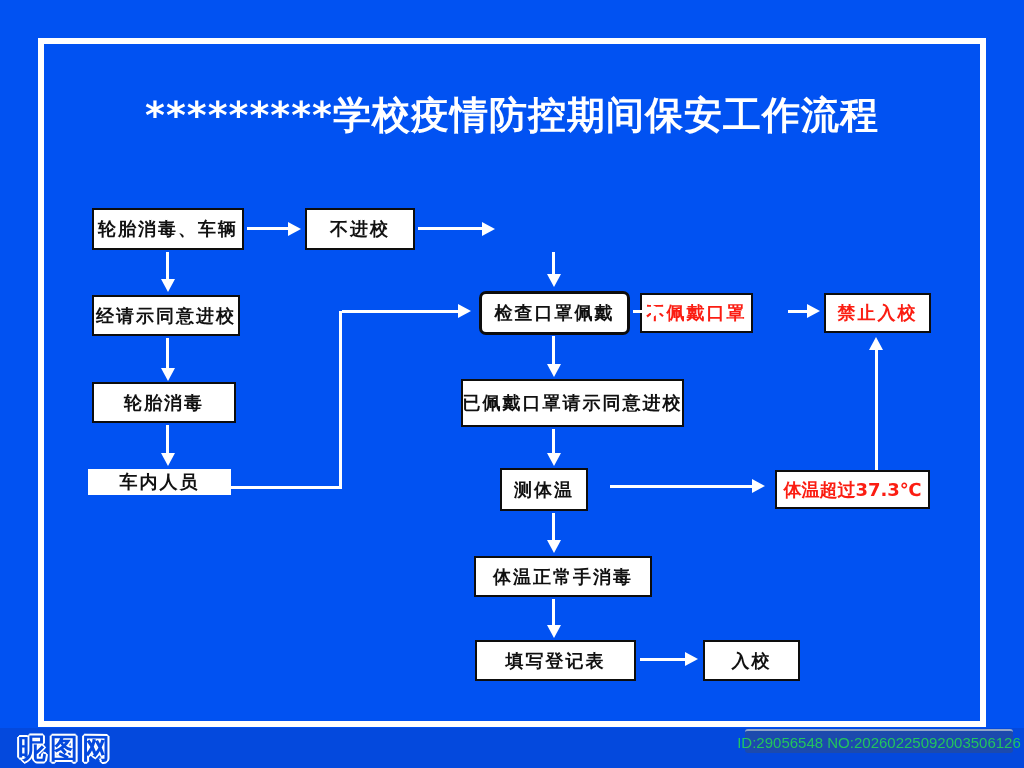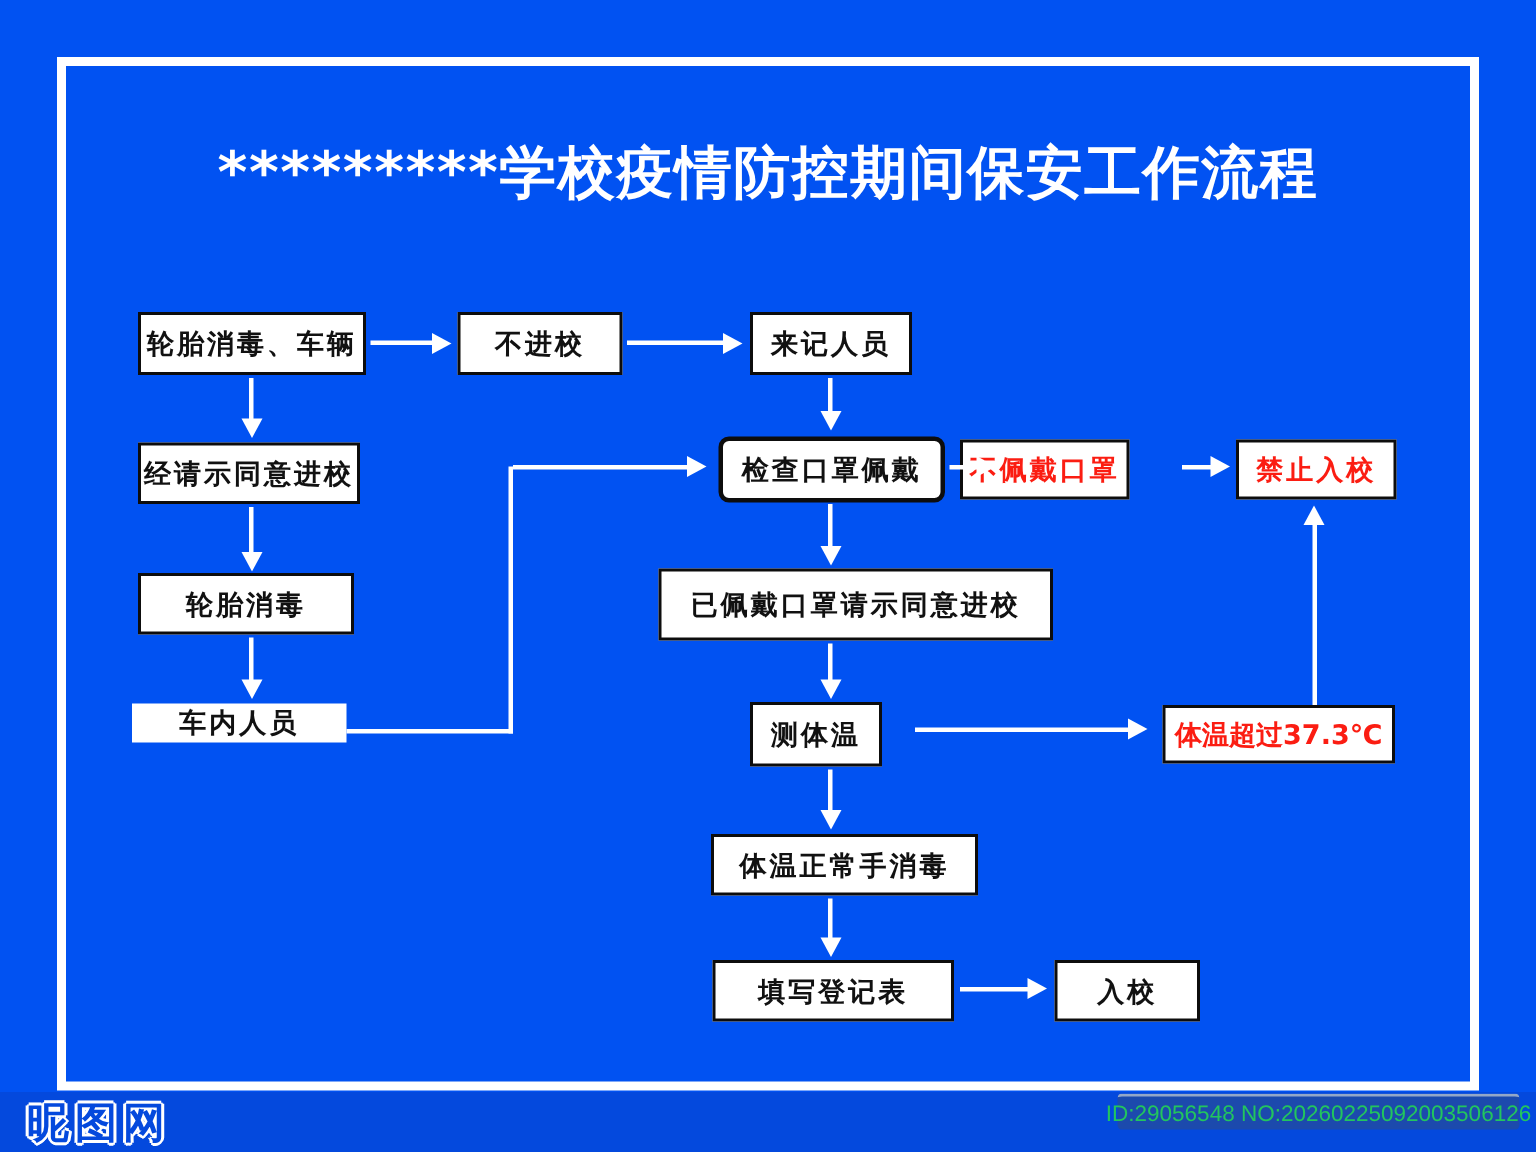--- a/index.html
+++ b/index.html
@@ -62,27 +62,26 @@
 <body>
 
 <div id="poster">
 
   <div class="frame"></div>
 
   <div class="title">*********学校疫情防控期间保安工作流程</div>
 
   <div class="node" style="left:92px;top:208px;width:152px;height:42px;">轮胎消毒、车辆</div>
   <div class="node" style="left:305px;top:208px;width:110px;height:42px;">不进校</div>
-  <div class="node" style="left:500px;top:208px;width:108px;height:42px;">来记人员</div>
   <div class="node" style="left:92px;top:295px;width:148px;height:41px;">经请示同意进校</div>
   <div class="node emphasis" style="left:479px;top:291px;width:151px;height:44px;">检查口罩佩戴</div>
   <div class="node alert" style="left:640px;top:293px;width:113px;height:40px;">不佩戴口罩</div>
   <div class="node alert" style="left:824px;top:293px;width:107px;height:40px;">禁止入校</div>
   <div class="node" style="left:92px;top:382px;width:144px;height:41px;">轮胎消毒</div>
-  <div class="node" style="left:439px;top:379px;width:263px;height:48px;">已佩戴口罩请示同意进校</div>
+  <div class="node" style="left:461px;top:379px;width:223px;height:48px;">已佩戴口罩请示同意进校</div>
   <div class="node plain" style="left:88px;top:469px;width:143px;height:26px;">车内人员</div>
   <div class="node" style="left:500px;top:468px;width:88px;height:43px;">测体温</div>
   <div class="node alert" style="left:775px;top:470px;width:155px;height:39px;letter-spacing:0;">体温超过37.3℃</div>
   <div class="node" style="left:474px;top:556px;width:178px;height:41px;">体温正常手消毒</div>
   <div class="node" style="left:475px;top:640px;width:161px;height:41px;">填写登记表</div>
   <div class="node" style="left:703px;top:640px;width:97px;height:41px;">入校</div>
 
   <div class="hl" style="left:247px;top:227px;width:43px;"></div>
   <div class="ar" style="left:288px;top:222px;"></div>
 

